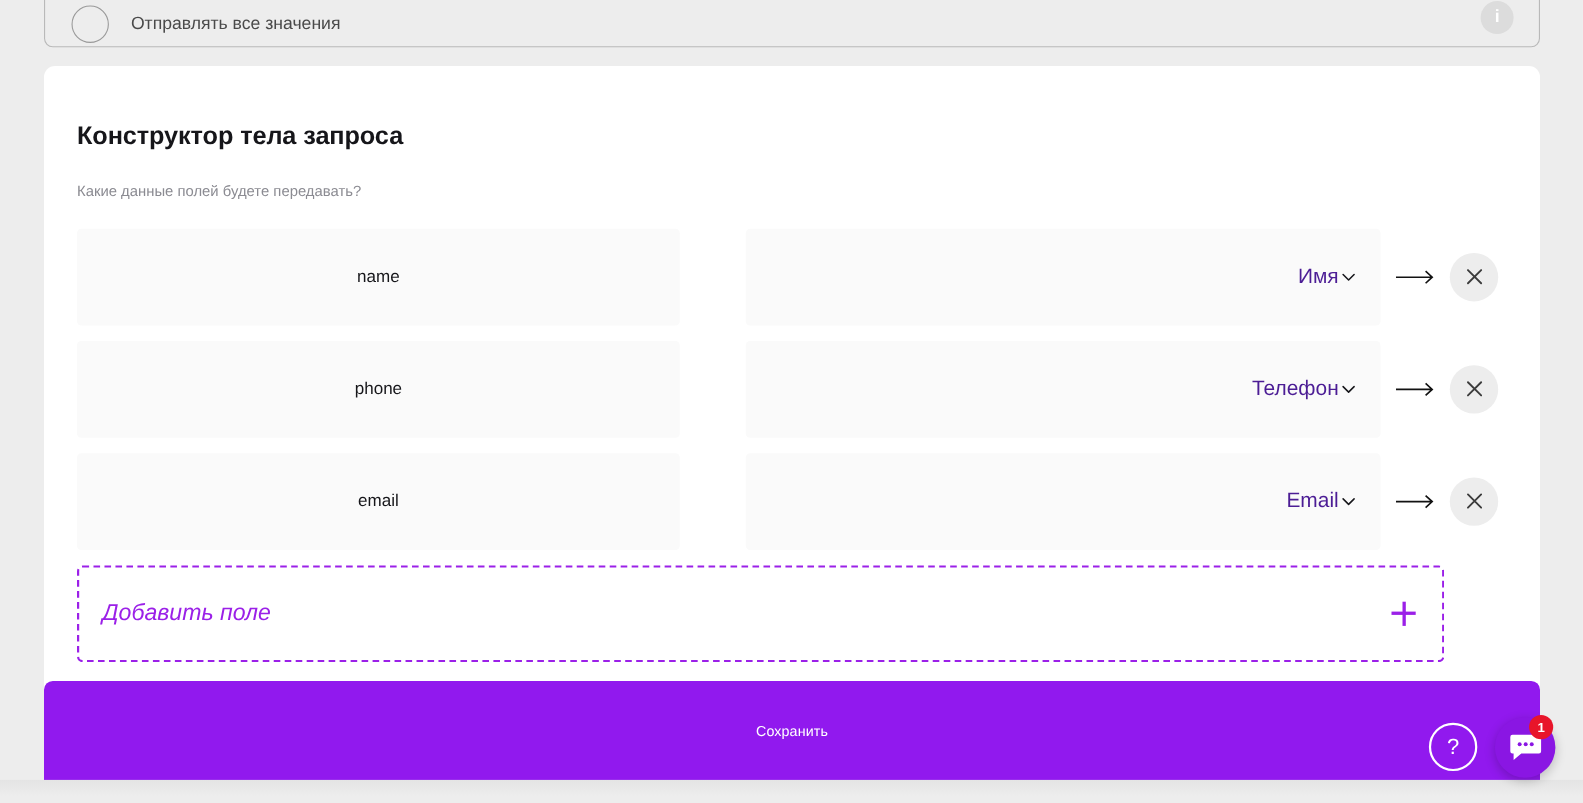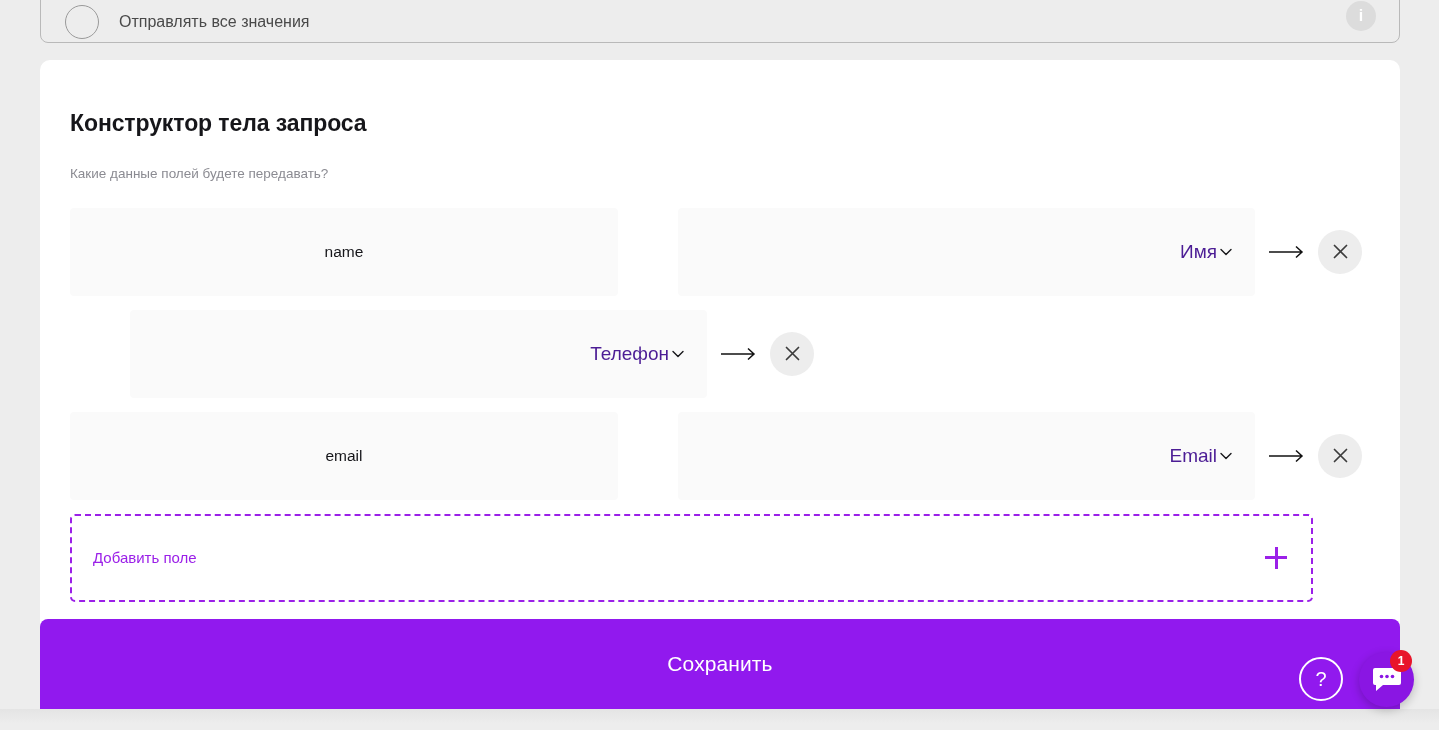--- a/index.html
+++ b/index.html
@@ -170,22 +170,23 @@
     border: 2px dashed #9b20e8;
     border-radius: 5px;
     display: flex;
     align-items: center;
     justify-content: space-between;
     padding: 0 24px 0 21px;
     cursor: pointer;
     background: transparent;
   }
   .add-field-label {
-    font-size: 15px;
+    font-size: 21px;
     color: #9b20e8;
+    font-style: italic;
   }
   .plus-icon {
     width: 22px;
     height: 22px;
     position: relative;
     flex: 0 0 auto;
   }
   .plus-icon::before,
   .plus-icon::after {
     content: "";
@@ -203,21 +204,21 @@
   .save-btn {
     position: absolute;
     left: 40px;
     top: 619px;
     width: 1360px;
     height: 90px;
     background: #9119ee;
     border: none;
     border-radius: 8px 8px 0 0;
     color: #ffffff;
-    font-size: 21px;
+    font-size: 13px;
     font-family: "Liberation Sans", "DejaVu Sans", sans-serif;
     cursor: pointer;
     letter-spacing: 0.1px;
   }
 
   .page-bottom-shadow {
     position: absolute;
     left: 0;
     top: 709px;
     width: 1439px;
@@ -321,20 +322,23 @@
       <button class="remove-btn">
         <span>
           <svg width="15" height="15" viewBox="0 0 15 15">
               <path d="M1.5 1.5L13.5 13.5M13.5 1.5L1.5 13.5" stroke="#3c3c3c" stroke-width="1.7" stroke-linecap="round"></path>
             </svg>
         </span>
       </button>
     </div>
 
     <div class="row">
+      <div class="field-key">
+        <span>phone</span>
+      </div>
       <div class="gap"></div>
       <div class="field-select">
         <span>Телефон</span>
         <span class="chevron">
           <svg width="18" height="18" viewBox="0 0 18 18">
               <path d="M4 6.5L9 11.5L14 6.5" stroke="#16161a" stroke-width="1.4" fill="none" stroke-linecap="round" stroke-linejoin="round"></path>
             </svg>
         </span>
       </div>
       <div class="arrow-cell">

